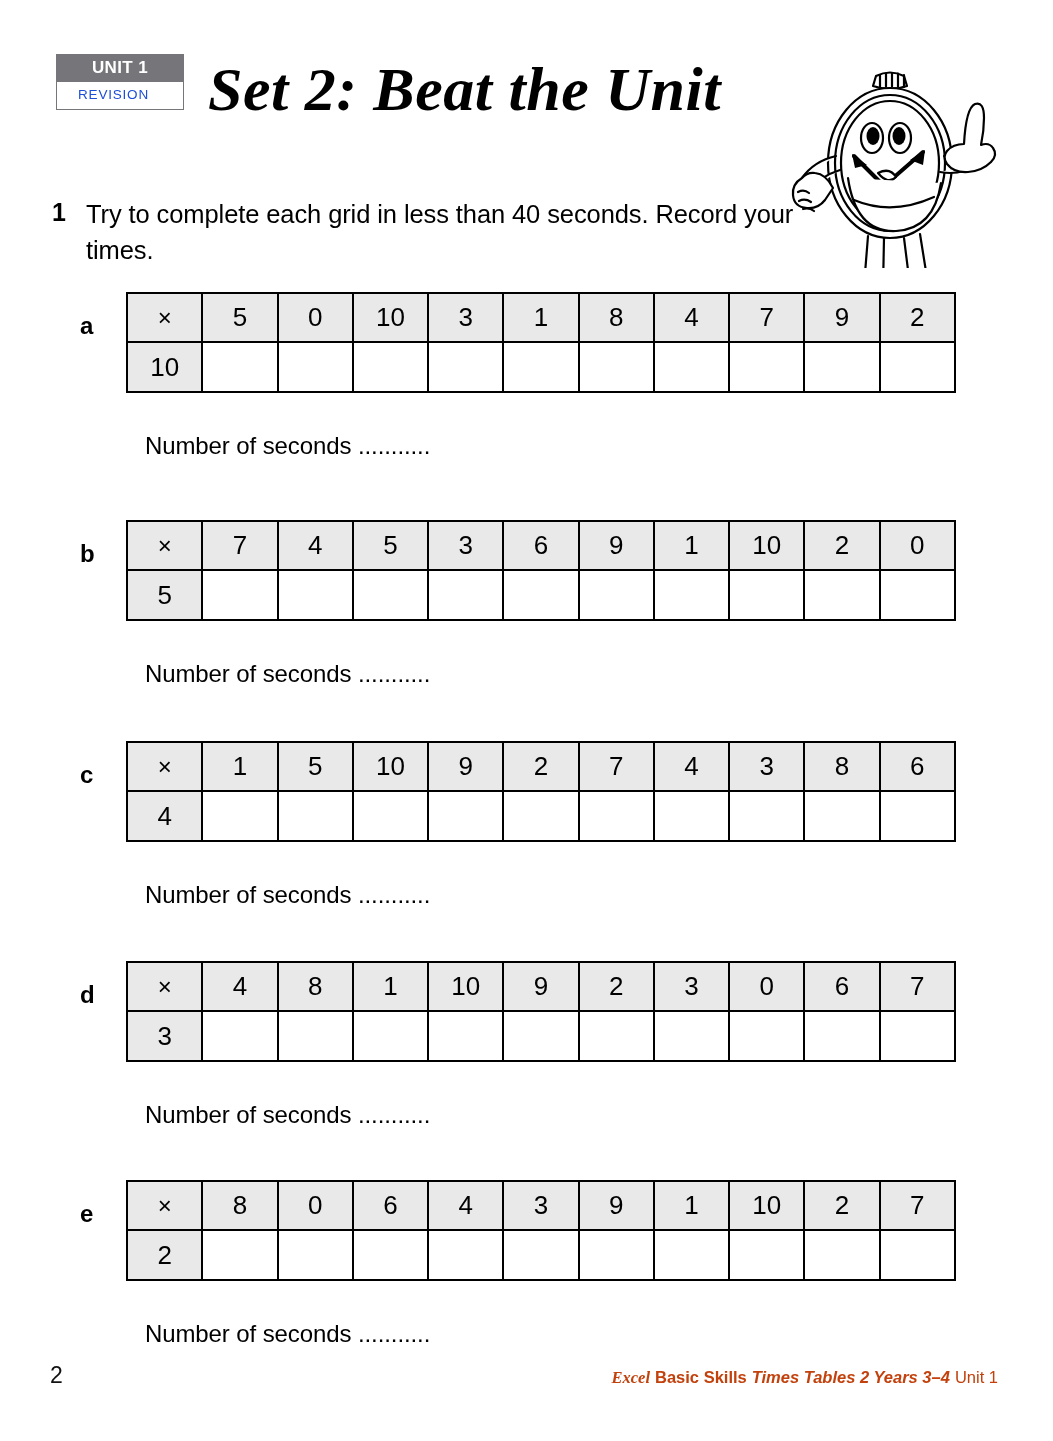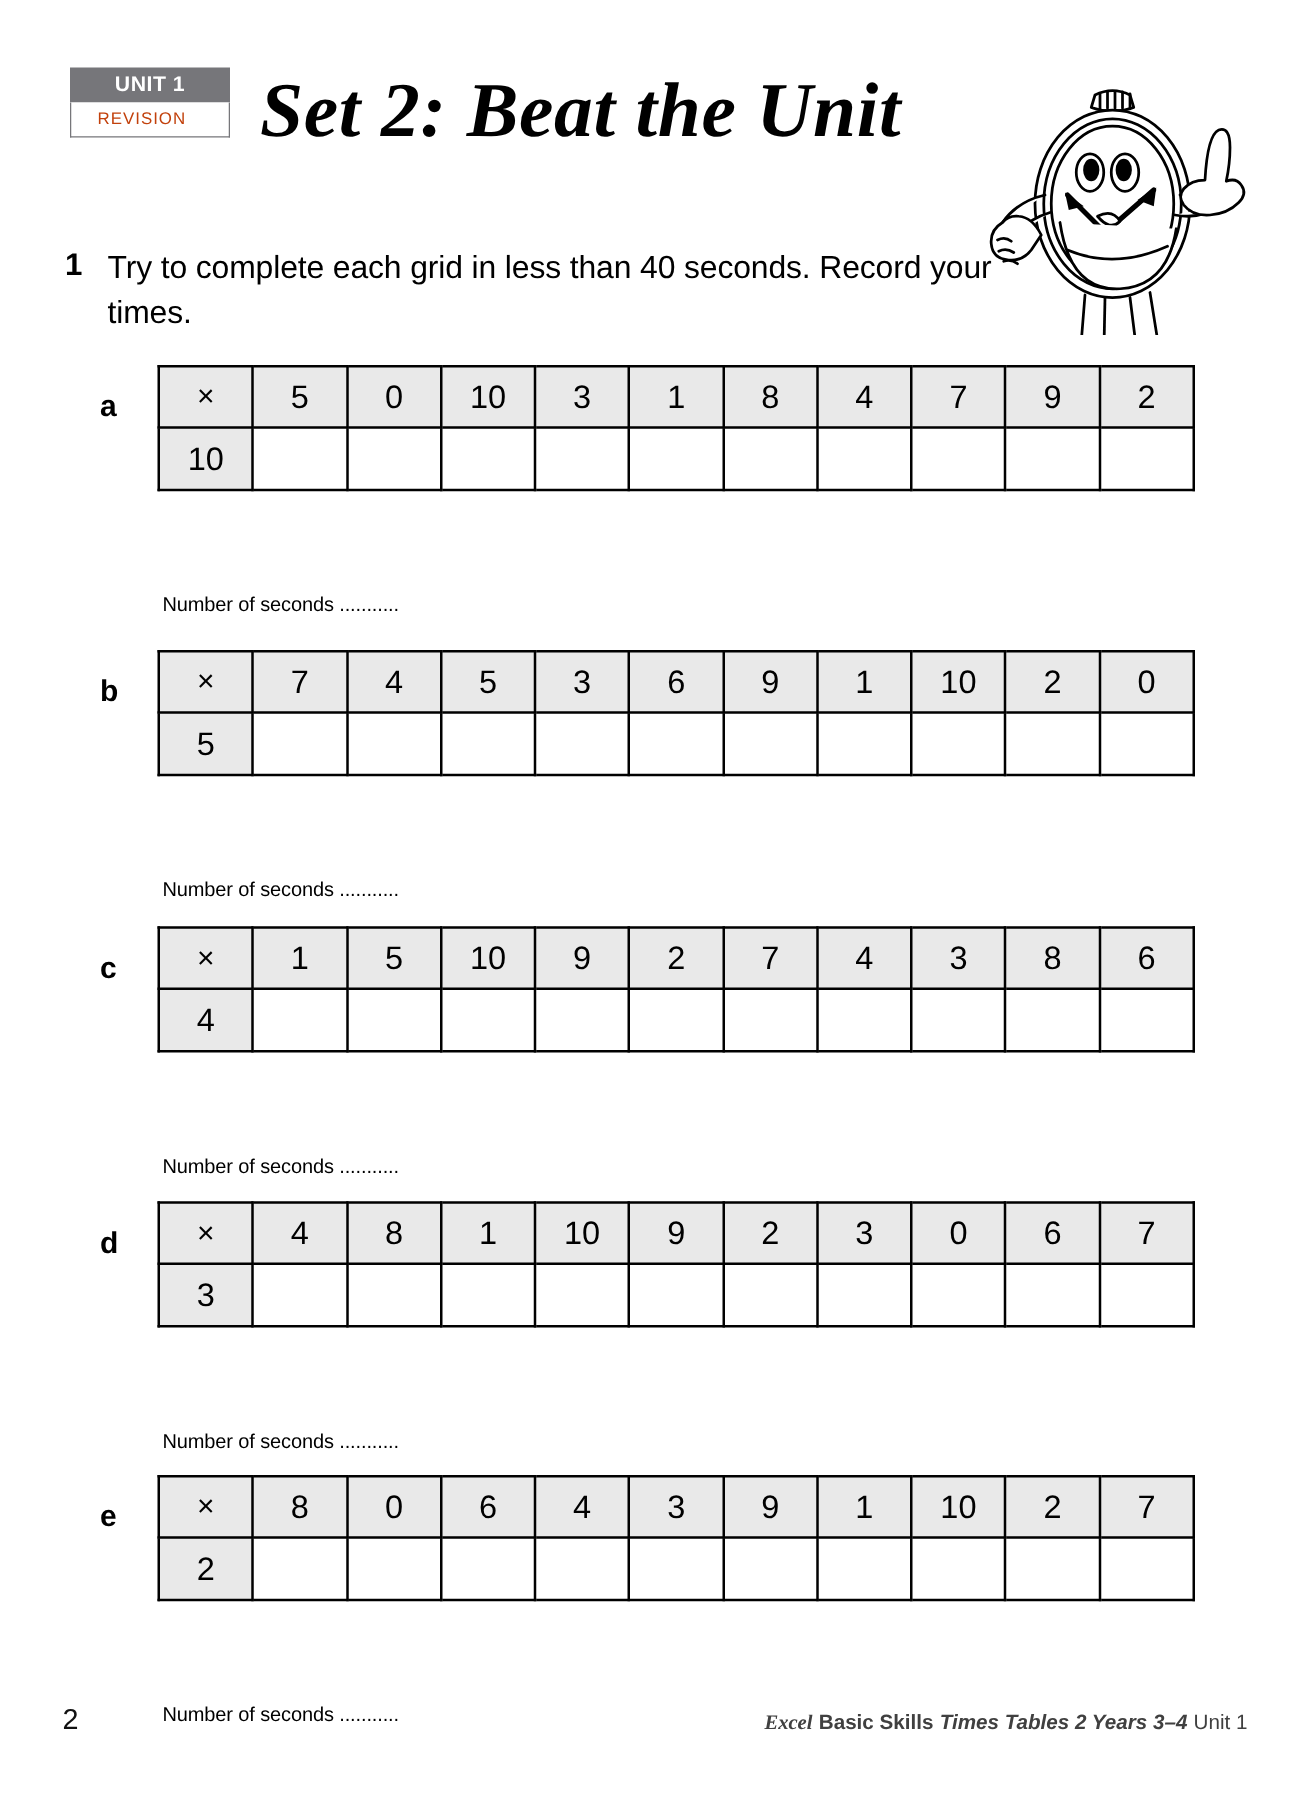--- a/index.html
+++ b/index.html
@@ -34,21 +34,21 @@
     color: #ffffff;
     text-align: center;
     font-size: 17px;
     font-weight: bold;
     letter-spacing: 0.4px;
     padding: 5px 0 6px 0;
     line-height: 1;
   }
   .unit-badge .unit-bottom {
     background: #ffffff;
-    color: #c2410c;
+    color: #1d4ed8;
     text-align: center;
     font-size: 13.5px;
     letter-spacing: 0.8px;
     padding: 6px 13px 7px 0;
     line-height: 1;
     border: 1px solid #76767a;
     border-top: none;
     box-sizing: border-box;
   }
 
@@ -131,25 +131,24 @@
   table.times-grid td.op {
     background: #e9e9e9;
     font-size: 24px;
   }
   table.times-grid tr.answers td {
     height: 48px;
   }
 
   .seconds-line {
     position: absolute;
-    left: 130px;
-    font-size: 16px;
+    left: 145px;
+    font-size: 24px;
     letter-spacing: -0.1px;
     white-space: nowrap;
-    margin-top: 44px;
   }
 
   
   .footer {
     position: absolute;
     left: 0;
     top: 1362px;
     width: 1053px;
     height: 40px;
   }
@@ -159,21 +158,21 @@
     top: 0;
     font-size: 23px;
     color: #111111;
   }
   .footer .credit {
     position: absolute;
     right: 55px;
     top: 6px;
     font-size: 16.5px;
     white-space: nowrap;
-    color: #404040;
+    color: #c2410c;
   }
   .footer .credit .excel {
     font-family: "Liberation Serif", serif;
     font-weight: bold;
     font-style: italic;
   }
   .footer .credit .basic {
     font-weight: bold;
   }
   .footer .credit .series {

